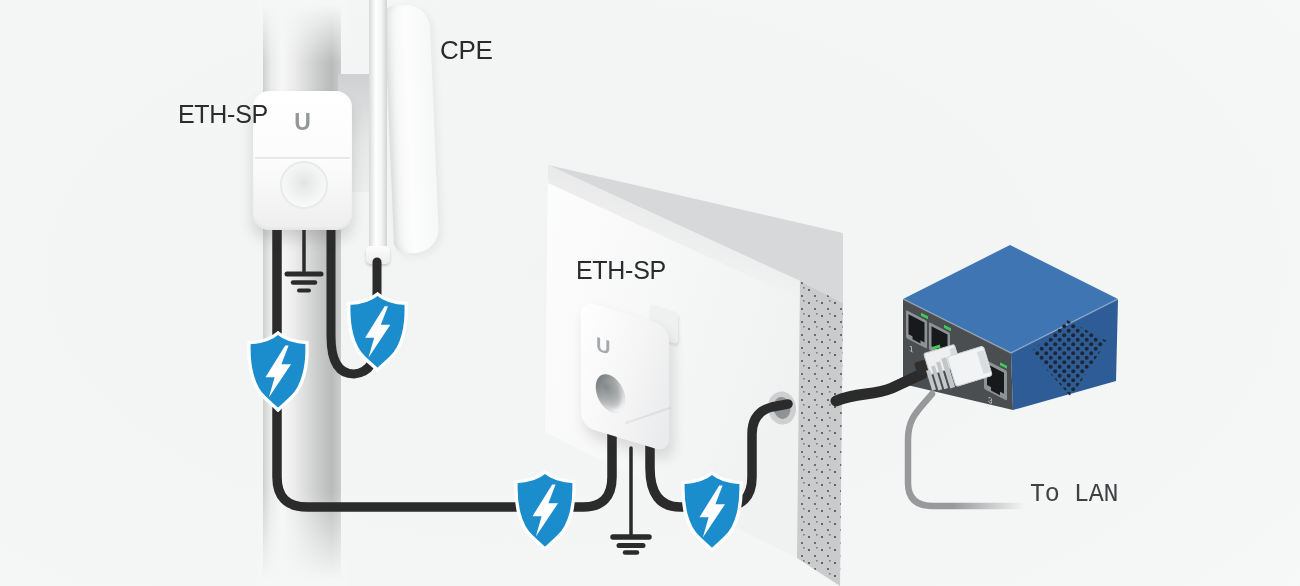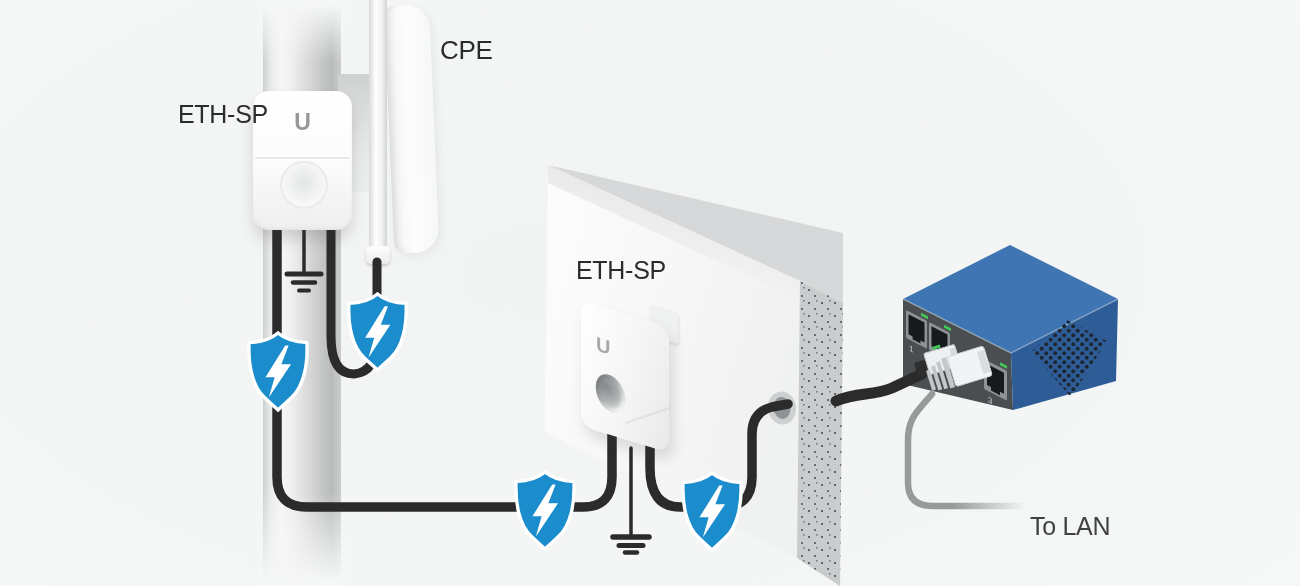--- a/index.html
+++ b/index.html
@@ -55,21 +55,21 @@
     box-shadow:inset 2px 3px 5px rgba(0,0,0,.22), inset -2px -3px 4px rgba(255,255,255,.75);}
   .dev-wall .seam{position:absolute;left:40px;top:94px;width:54px;height:2px;background:rgba(0,0,0,.06);
     transform:rotate(-33deg);}
   
   
   .label{color:#2a2b2d;font-size:25px;letter-spacing:-0.3px;white-space:nowrap;}
   .lbl-eth-pole{left:178px;top:100px;}
   .lbl-cpe{left:440px;top:35px;font-size:26px;}
   .lbl-eth-wall{left:576px;top:256px;}
   .lbl-router{left:939px;top:205px;}
-  .lbl-lan{left:1030px;top:512px;color:#3f4143;}
+  .lbl-lan{left:1030px;top:480px;color:#3f4143;font-family:Liberation Mono, monospace;}
   svg.layer{position:absolute;left:0;top:0;pointer-events:none;}
 </style>
 </head>
 <body>
 
 <div class="stage">
 
   <div class="abs pole"></div>
 
   <div class="abs cpe-bracket"></div>

